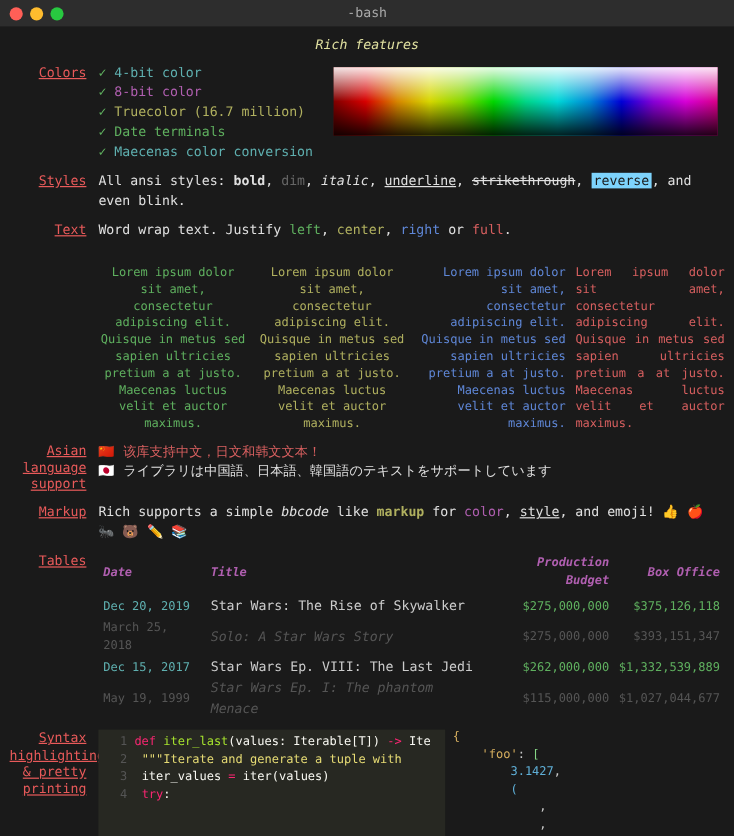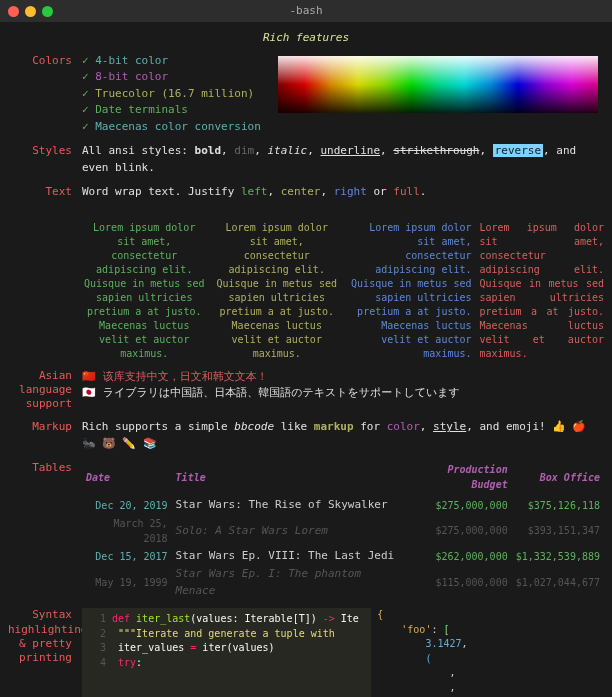--- a/index.html
+++ b/index.html
@@ -25,21 +25,21 @@
   .dot { width: 11px; height: 11px; border-radius: 50%; }
   .dot.r { background: #ff5f57; }
   .dot.y { background: #febc2e; }
   .dot.g { background: #28c840; }
   .title { position: absolute; left: 0; right: 0; text-align: center; color: #aaa; font-size: 11px; }
   .term { padding: 4px 8px 8px 8px; }
   .prompt-line { color: #999; }
   .prompt { color: #aaa; }
   .heading { text-align: center; color: #e0e0a0; font-style: italic; margin: 4px 0 6px; }
   .row { display: flex; margin-bottom: 3px; }
-  .label { width: 74px; text-align: right; color: #e85a5a; padding-right: 10px; flex-shrink: 0; }
+  .label { width: 74px; text-align: right; color: #e85a5a; padding-right: 10px; flex-shrink: 0; text-decoration: underline; }
   .content { flex: 1; }
   .check { color: #5fb05f; }
   .cyan { color: #5fb0b0; }
   .magenta { color: #b05fb0; }
   .yellow { color: #b0b05f; }
   .green { color: #5fb05f; }
   .blue { color: #5f87d7; }
   .red { color: #d75f5f; }
   .white { color: #e0e0e0; }
   .dim { color: #666; }
@@ -68,21 +68,21 @@
   .lorem-g { color: #5fb05f; text-align: center;}
   .lorem-y { color: #b0b05f; text-align: center;}
   .lorem-b { color: #5f87d7; text-align: right;}
   .lorem-r { color: #d75f5f; text-align: justify; text-align-last: justify;}
   .asian { line-height: 1.5; }
   .flag { display:inline-block; width:14px; }
   table.tbl { width: 100%; border-collapse: collapse; font-size: 10px; }
   table.tbl th { color: #b05fb0; text-align: left; padding: 2px 4px 4px; font-weight: bold; font-style: italic; }
   table.tbl th.r, table.tbl td.r { text-align: right; }
   table.tbl td { padding: 1px 4px; color: #777; }
-  table.tbl td.date { color: #5fb0b0; text-align: right; }
+  table.tbl td.date { color: #5fb0b0; }
   table.tbl td.title { color: #ccc; position: static; text-align: left;}
   table.tbl td.dim { color: #555; }
   .syntax-row { display: flex; gap: 6px; }
   .code-block { background: #272822; padding: 4px 6px; font-size: 10px; line-height: 1.45; flex: 1.1; }
   .code-block .ln { color: #555; display: inline-block; width: 18px; text-align: right; margin-right: 6px; }
   .code-block .kw2 { color: #f92672; }
   .code-block .fn { color: #a6e22e; }
   .code-block .op { color: #f92672; }
   .code-block .st { color: #e6db74; }
   .code-block .var { color: #f8f8f2; }
@@ -178,21 +178,21 @@
           </thead>
       <tbody id="tbl-body">
             <tr>
               <td class="date ">Dec 20, 2019</td>
               <td class="title ">Star Wars: The Rise of Skywalker</td>
               <td class="r " style="color:#5fb05f">$275,000,000</td>
               <td class="r " style="color:#5fb05f">$375,126,118</td>
             </tr>
             <tr>
               <td class="date dim">March 25, 2018</td>
-              <td class="title dim" style="font-style:italic;">Solo: A Star Wars Lorem</td>
+              <td class="title dim" style="font-style:italic;">Solo: A Star Wars Story</td>
               <td class="r dim" style="color:#555">$275,000,000</td>
               <td class="r dim" style="color:#555">$393,151,347</td>
             </tr>
             <tr>
               <td class="date ">Dec 15, 2017</td>
               <td class="title ">Star Wars Ep. VIII: The Last Jedi</td>
               <td class="r " style="color:#5fb05f">$262,000,000</td>
               <td class="r " style="color:#5fb05f">$1,332,539,889</td>
             </tr>
             <tr>

